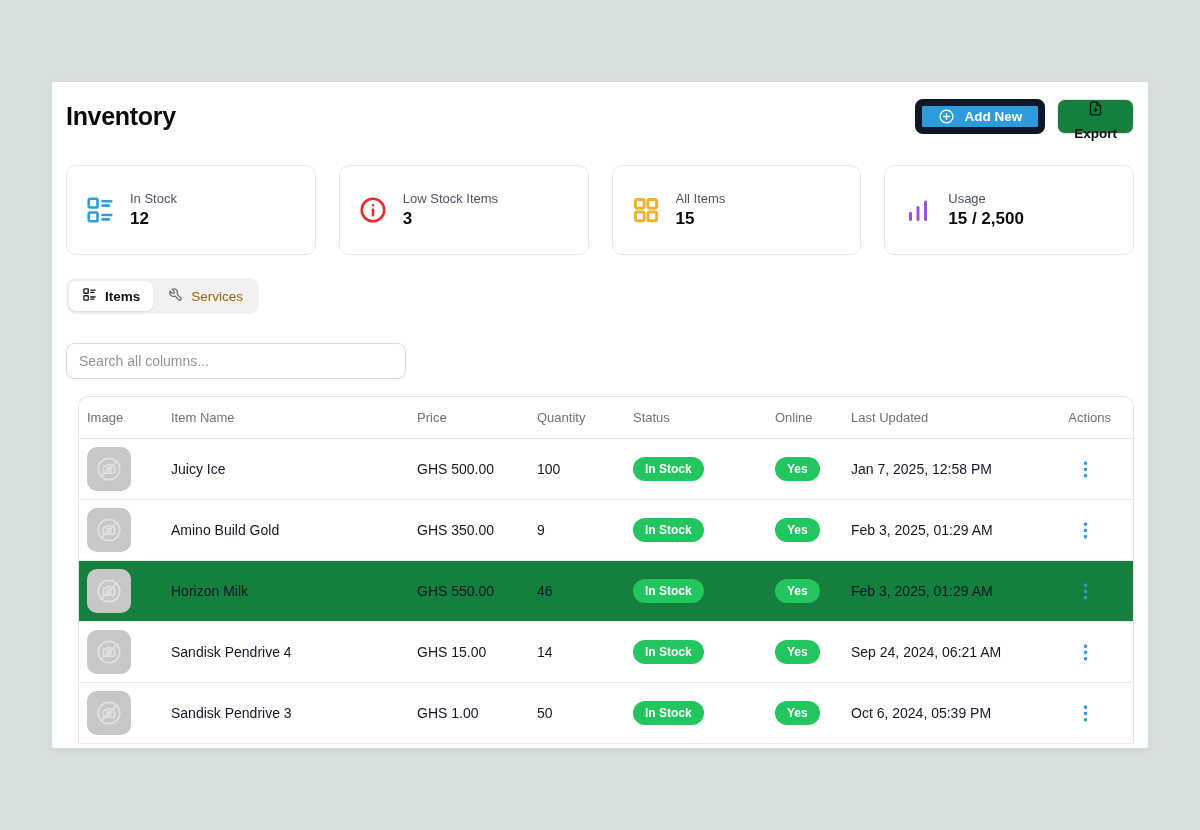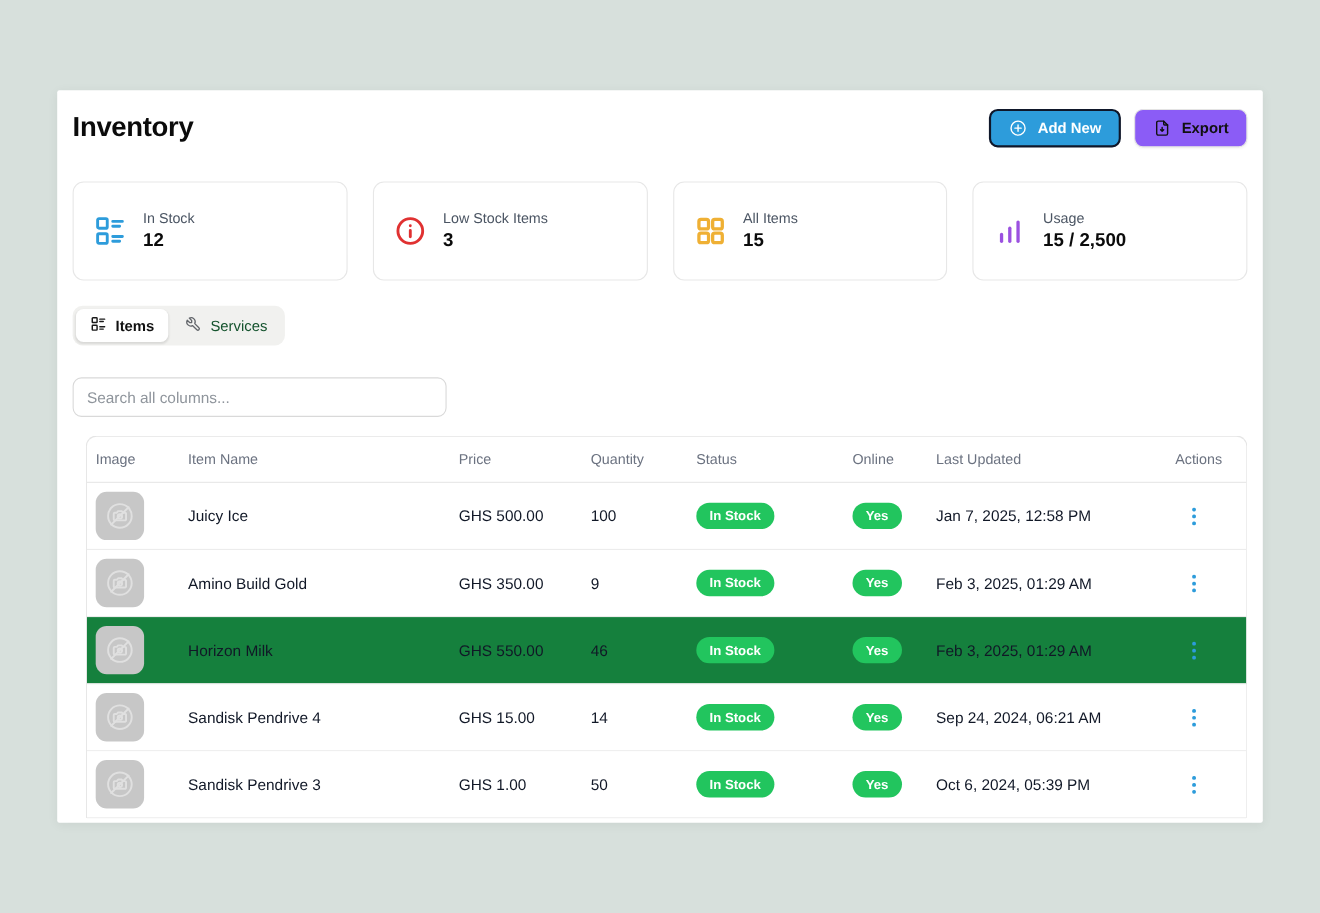--- a/index.html
+++ b/index.html
@@ -22,43 +22,43 @@
   
   .page-header { display:flex; align-items:center; justify-content:space-between;gap:40px; }
   .page-title { font-size:25px; font-weight:800; letter-spacing:-0.3px; color:#0b0b0b; }
   .header-actions { display:flex; gap:12px; }
   .btn {
     display:inline-flex; align-items:center; gap:9px;
     height:35px; padding:0 16px; border-radius:8px;
     font-size:13.5px; font-weight:700; cursor:pointer;
     font-family:"Liberation Sans", sans-serif;
   }
-  .btn-primary { background:#2D9CDB; border:2px solid #0f172a; color:#ffffff; }
-  .btn-secondary { background:#8b5cf6; border:1px solid #e3e3e3; color:#111; box-shadow:0 1px 2px rgba(0,0,0,0.04); }
+  .btn-primary { background:#2D9CDB; border:7px solid #0f172a; color:#ffffff; }
+  .btn-secondary { background:#15803d; border:1px solid #e3e3e3; color:#111; box-shadow:0 1px 2px rgba(0,0,0,0.04);flex-direction:column; }
   .btn svg { display:block; }
   
   .stats-row { display:flex; gap:23px; margin-top:31px; }
   .stat-card {
     flex:1; height:90px; border:1px solid #e7e7e7; border-radius:10px;
     display:flex; align-items:center; gap:15px; padding:0 18px;
     background:#fff;
   }
   .stat-icon { flex:0 0 30px; display:flex; align-items:center; justify-content:center; }
   .stat-label { font-size:13px; color:#4b5563; }
   .stat-value { font-size:17px; font-weight:800; color:#0b0b0b; margin-top:3px; }
   
   .tabs { display:inline-flex; margin-top:23px; background:#f1f1ef; border-radius:9px; padding:3px; gap:2px; }
   .tab {
     display:inline-flex; align-items:center; gap:8px;
     height:30px; padding:0 13px; border-radius:7px;
     font-size:13.5px; cursor:pointer; border:none; background:transparent;
     font-family:"Liberation Sans", sans-serif;
   }
   .tab.active { background:#ffffff; font-weight:700; color:#111; box-shadow:0 1px 2px rgba(0,0,0,0.10); }
-  .tab.inactive { color:#14532d; font-weight:500; }
+  .tab.inactive { color:#a16207; font-weight:500; }
   
   .search-wrap { margin-top:29px; }
   .search-input {
     width:340px; height:36px; border:1px solid #d9d9d9; border-radius:8px;
     padding:0 12px; font-size:14px; color:#111; outline:none;
     font-family:"Liberation Sans", sans-serif;
   }
   .search-input::placeholder { color:#8f959c; }
   
   .table {

